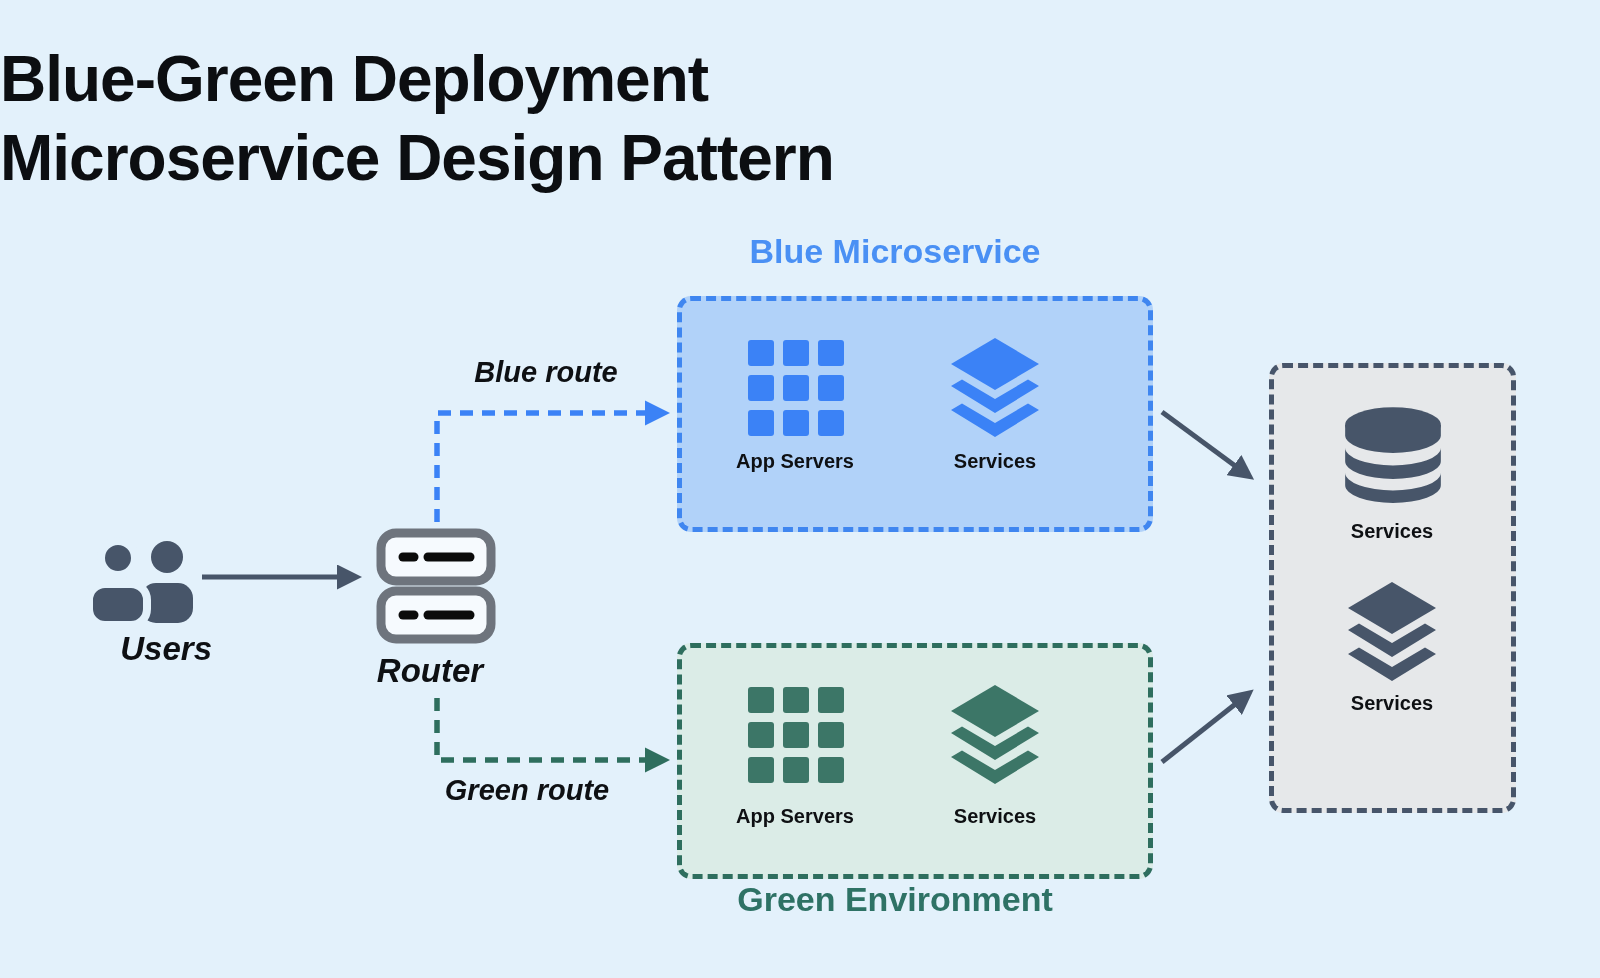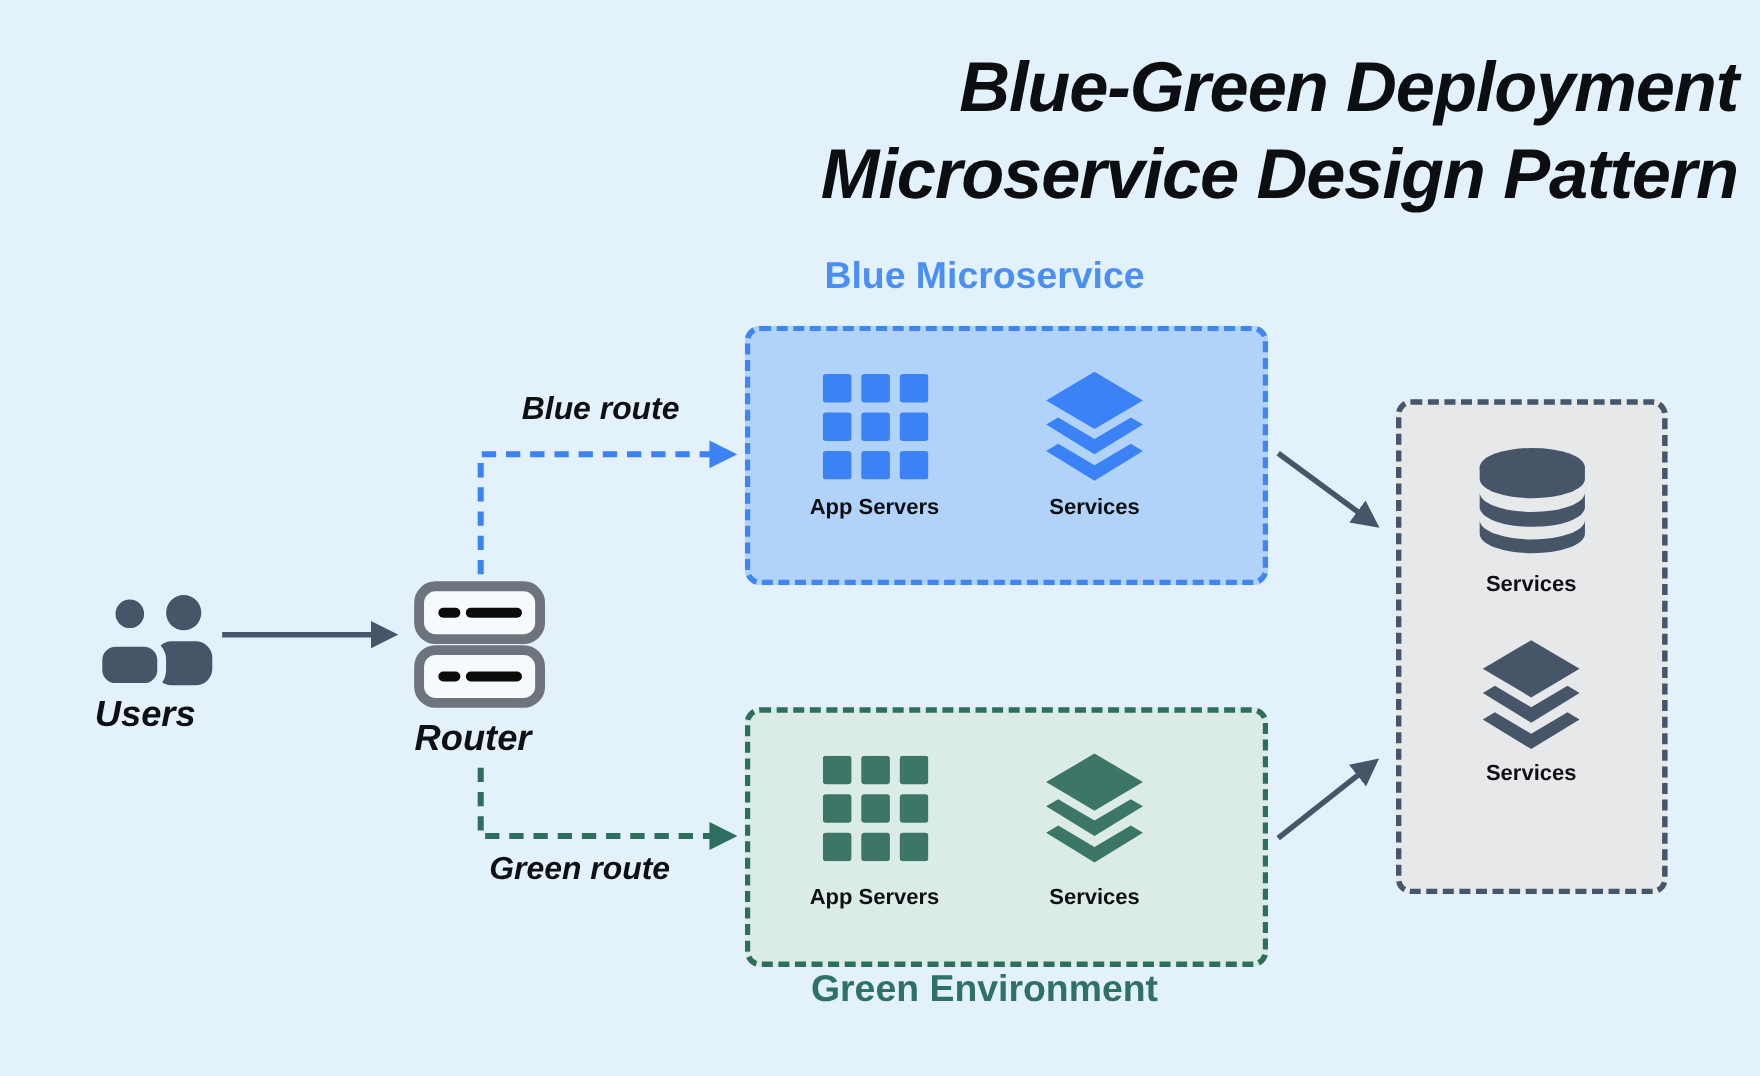--- a/index.html
+++ b/index.html
@@ -6,28 +6,28 @@
   .stage {
     position:relative; width:1600px; height:978px;
     background:#e3f1fb; overflow:hidden;
     font-family:"Liberation Sans", sans-serif;
     color:#0d0f12;
   }
 
   
   .title {
     position:absolute; left:0; top:40px; width:1580px;
-    text-align:right; font-size:64px; line-height:79px;
-    font-weight:800; letter-spacing:-1px; color:#0c0e11;font-style:italic;
+    text-align:left; font-size:64px; line-height:79px;
+    font-weight:800; letter-spacing:-1px; color:#0c0e11;
   }
 
   
   .lbl { position:absolute; font-weight:600; text-align:center; color:#0e1013;font-style:italic; }
 
-  .users-label  { left:52px;  top:630px; width:160px; font-size:33px; }
+  .users-label  { left:52px;  top:630px; width:160px; font-size:33px;text-align:right; }
   .router-label { left:348px; top:652px; width:164px; font-size:33px; }
 
   .route-label { font-size:29px; }
   .blue-route-label  { left:448px; top:356px; width:196px; }
   .green-route-label { left:427px; top:774px; width:200px; }
 
   .env-title { position:absolute; left:657px; width:476px; font-size:34px; font-weight:600; text-align:center; }
   .blue-env-title  { top:232px; color:#4a90f4; }
   .green-env-title { top:880px; color:#2e7265; }
 

